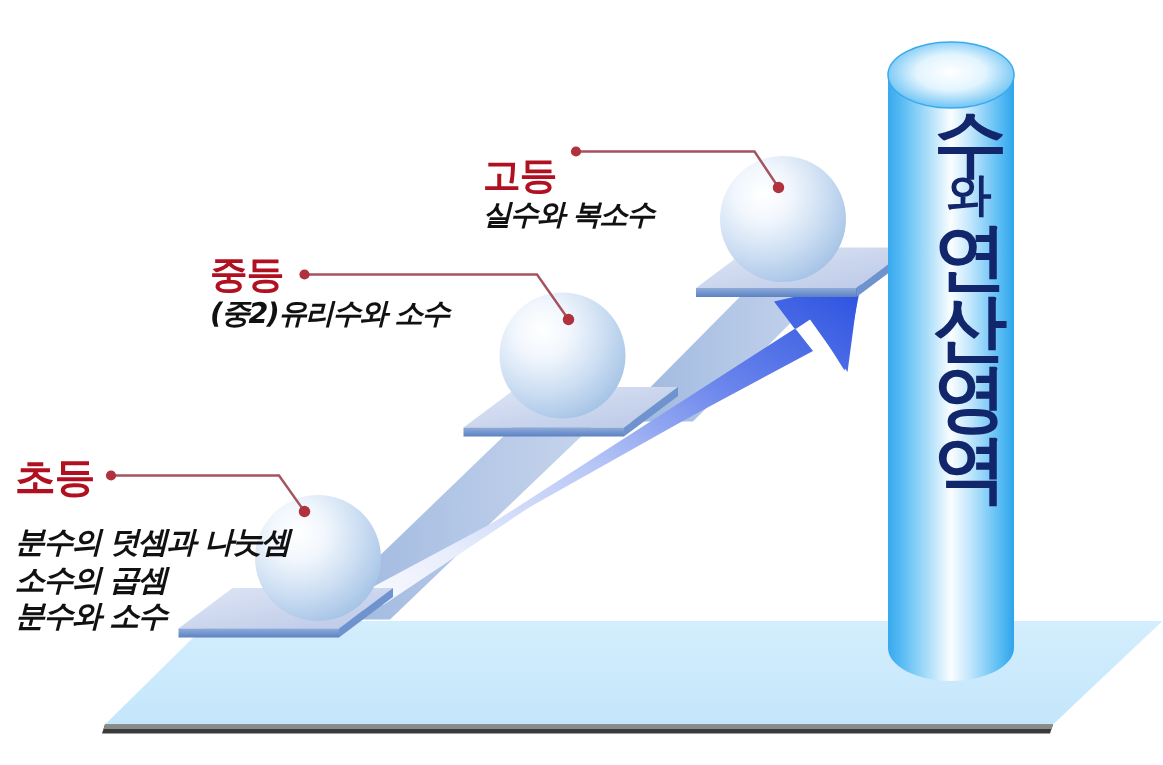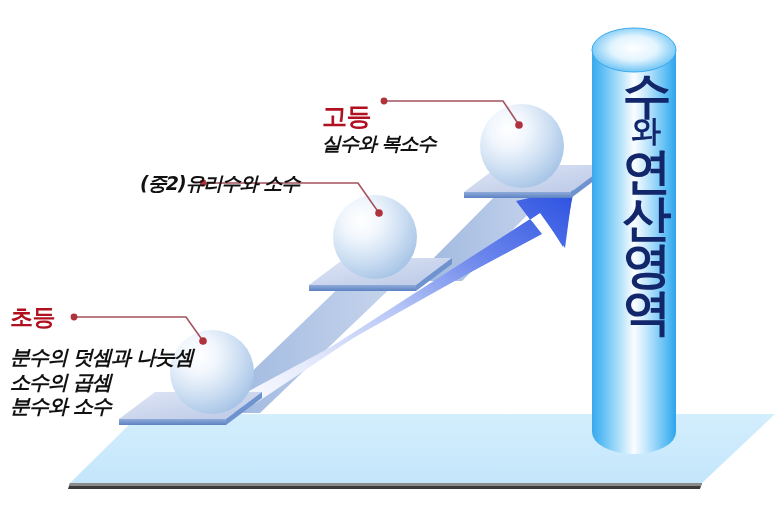--- a/index.html
+++ b/index.html
@@ -25,21 +25,21 @@
     color:#111111;
     font-weight:bold;
     letter-spacing:-1px;
     line-height:1.22;
     white-space:nowrap;
     font-style:italic;
   }
   .callout-lines div{white-space:nowrap;}
 
   #callout-elementary{left:10px;top:305px;}
-  #callout-elementary .callout-title{font-size:23px;}
+  #callout-elementary .callout-title{font-size:27px;}
   #callout-elementary .callout-lines{font-size:20px;margin-top:16px;}
 
   #callout-middle{left:140px;top:170px;}
   #callout-middle .callout-title{font-size:25px;}
   #callout-middle .callout-lines{font-size:19px;margin-top:2px;}
 
   #callout-high{left:322px;top:104px;}
   #callout-high .callout-title{font-size:25px;}
   #callout-high .callout-lines{font-size:19px;margin-top:2px;}
 
@@ -184,20 +184,21 @@
   <div class="callout" id="callout-elementary">
     <div class="callout-title">초등</div>
     <div class="callout-lines">
       <div>분수의 덧셈과 나눗셈</div>
       <div>소수의 곱셈</div>
       <div>분수와 소수</div>
     </div>
   </div>
 
   <div class="callout" id="callout-middle">
+    <div class="callout-title">중등</div>
     <div class="callout-lines">
       <div>(중2)유리수와 소수</div>
     </div>
   </div>
 
   <div class="callout" id="callout-high">
     <div class="callout-title">고등</div>
     <div class="callout-lines">
       <div>실수와 복소수</div>
     </div>

